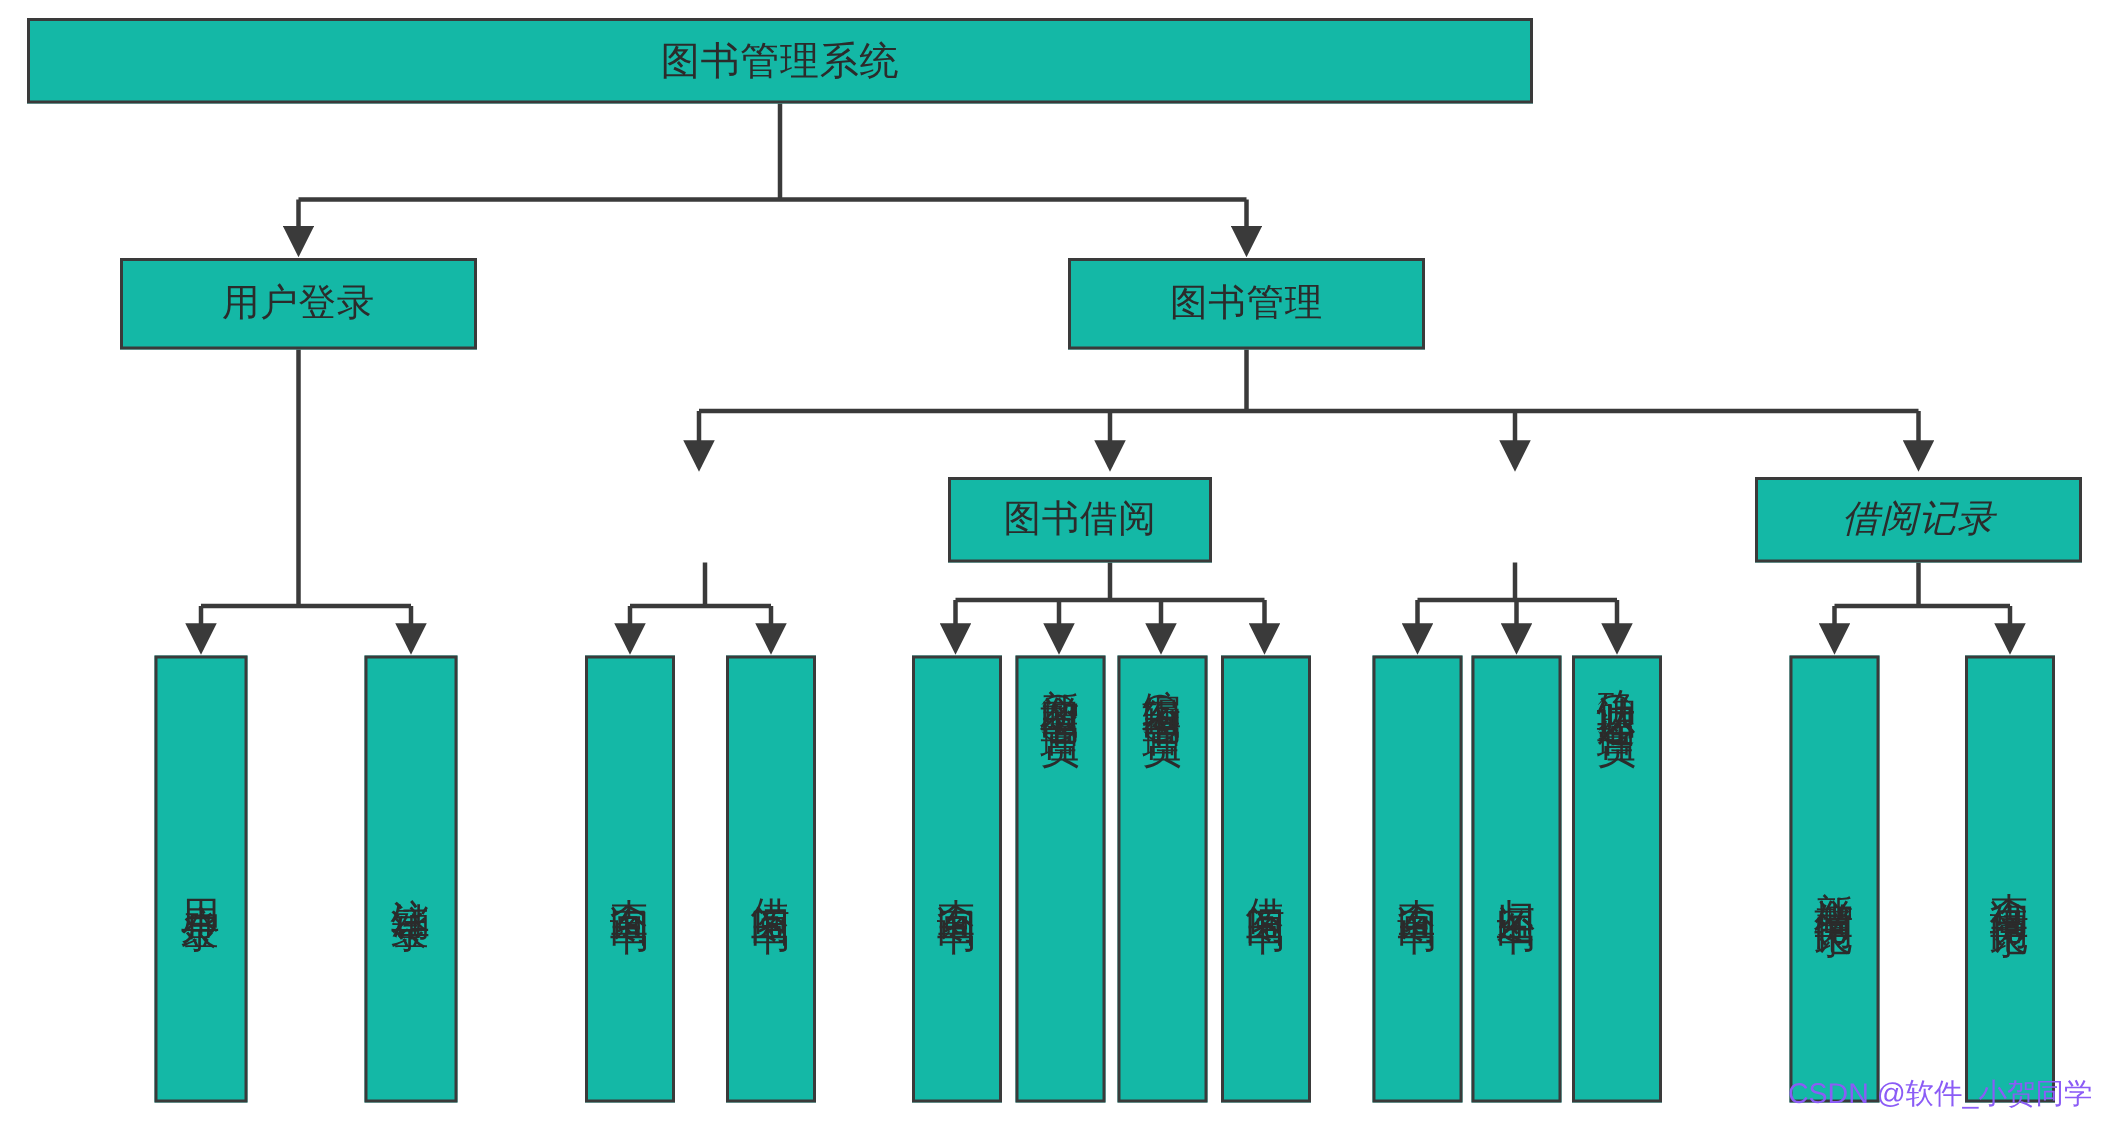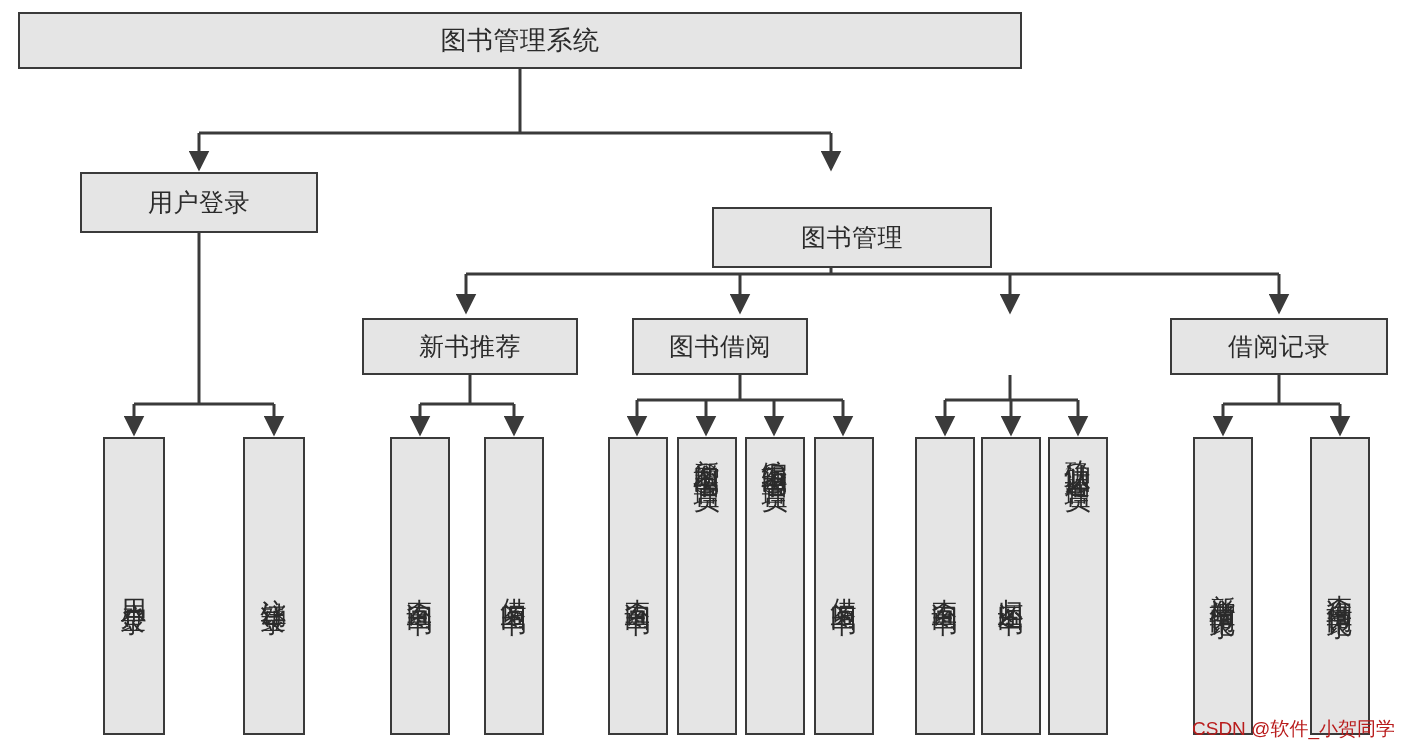--- a/index.html
+++ b/index.html
@@ -22,21 +22,21 @@
     position: absolute;
     left: 0;
     top: 0;
     width: 1405px;
     height: 747px;
     pointer-events: none;
   }
   .node {
     position: absolute;
     box-sizing: border-box;
-    background: #e5e5e5;
+    background: #14b8a6;
     border: 2.5px solid #3a3a3a;
     display: flex;
     align-items: center;
     justify-content: center;
     z-index: 2;
   }
   .node-label {
     color: #2b2b2b;
     line-height: 1.18;
     white-space: nowrap;
@@ -61,21 +61,21 @@
     font-size: 26px;
     line-height: 1;
     letter-spacing: 4px;
     white-space: nowrap;
   }
   .node.leaf.center-v {
     align-items: center;
   }
   .watermark {
     position: absolute;
-    color: #b91c1c;
+    color: #8b5cf6;
     font-size: 19px;
     white-space: nowrap;
     z-index: 5;
     font-family: "Liberation Sans", "DejaVu Sans", sans-serif;
   }
 </style>
 </head>
 <body>
 
 <div id="diagram-canvas">
@@ -130,31 +130,28 @@
     </g>
   </svg>
 
   <div class="node horiz root" style="left:18px; top:12px; width:1004px; height:57px;">
     <span class="node-label">图书管理系统</span>
   </div>
 
   <div class="node horiz" style="left:80px; top:172px; width:238px; height:61px;">
     <span class="node-label">用户登录</span>
   </div>
-  <div class="node horiz" style="left:712px; top:172px; width:280px; height:61px;margin-top:35px;">
+  <div class="node horiz" style="left:712px; top:172px; width:238px; height:61px;">
     <span class="node-label">图书管理</span>
   </div>
 
-  <div class="node horiz" style="left:362px; top:318px; width:216px; height:57px;">
-    <span class="node-label">新书推荐</span>
-  </div>
   <div class="node horiz" style="left:632px; top:318px; width:176px; height:57px;">
     <span class="node-label">图书借阅</span>
   </div>
-  <div class="node horiz" style="left:1170px; top:318px; width:218px; height:57px;">
+  <div class="node horiz" style="left:1170px; top:318px; width:218px; height:57px;font-style:italic;">
     <span class="node-label">借阅记录</span>
   </div>
 
   <div class="node leaf center-v" style="left:103px; top:437px; width:62px; height:298px;">
     <span class="node-label">用户登录</span>
   </div>
   <div class="node leaf center-v" style="left:243px; top:437px; width:62px; height:298px;">
     <span class="node-label">注销登录</span>
   </div>
 

